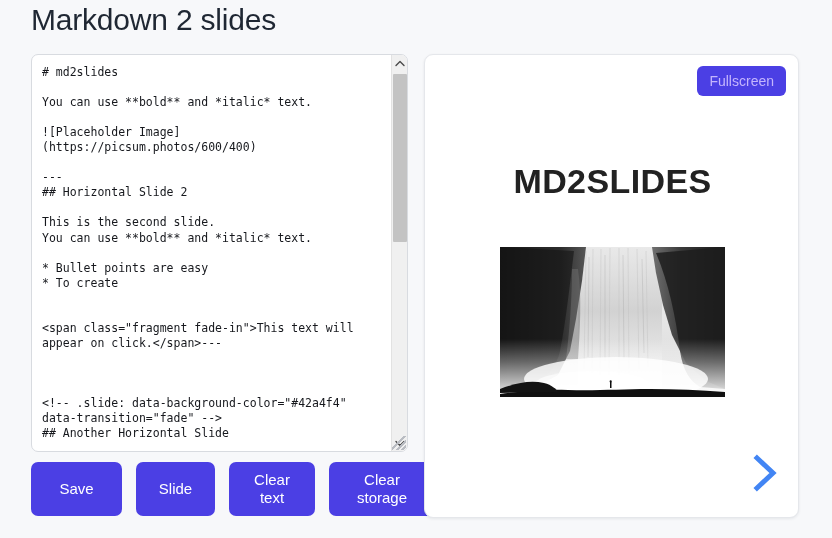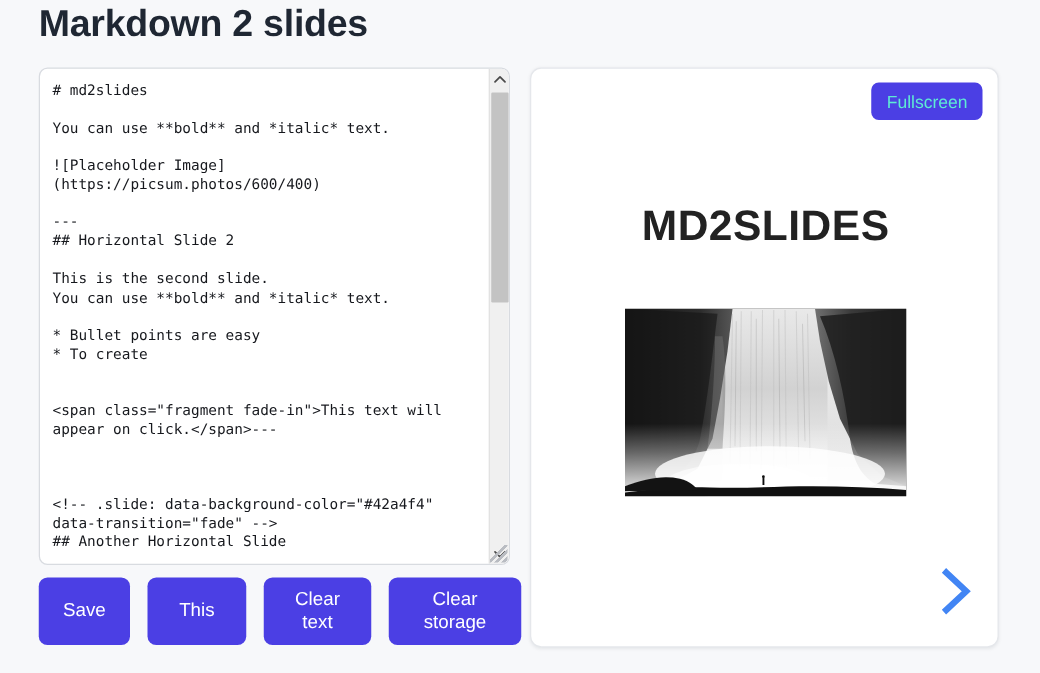--- a/index.html
+++ b/index.html
@@ -22,21 +22,21 @@
   }
 
   
   .page-title {
     position: absolute;
     left: 31px;
     top: 2px;
     margin: 0;
     font-size: 30px;
     line-height: 36px;
-    font-weight: bold;
+    font-weight: normal;
     color: #1f2733;
     letter-spacing: -0.2px;
     white-space: nowrap;
   }
 
   
   .editor-pane {
     position: absolute;
     left: 31px;
     top: 54px;
@@ -141,21 +141,21 @@
     line-height: 18px;
     height: 54px;
     padding: 0 10px;
     cursor: pointer;
     display: flex;
     align-items: center;
     justify-content: center;
     text-align: center;
     white-space: pre-line;
   }
-  .btn.w-save { width: 73px; }
+  .btn.w-save { width: 91px; }
   .btn.w-load { width: 79px; }
   .btn.w-cleartext { width: 86px; }
   .btn.w-clearstorage { width: 106px; }
 
   
   .preview-card {
     position: absolute;
     left: 424px;
     top: 54px;
     width: 375px;
@@ -167,21 +167,21 @@
     overflow: hidden;
   }
 
   .fullscreen-btn {
     position: absolute;
     right: 12px;
     top: 11px;
     border: 0;
     border-radius: 6px;
     background: #4b3fe4;
-    color: #5eead4;
+    color: #c4b5fd;
     font-family: "Liberation Sans", sans-serif;
     font-size: 14px;
     line-height: 17px;
     height: 30px;
     padding: 0 12px;
     cursor: pointer;
   }
 
   .slide {
     position: absolute;
@@ -298,21 +298,21 @@
           </svg>
         </div>
       </div>
 
       <div class="resize-grip"></div>
     </div>
   </div>
 
   <div class="button-row">
     <button class="btn w-save">Save</button>
-    <button class="btn w-load">This</button>
+    <button class="btn w-load">Slide</button>
     <button class="btn w-cleartext">Clear
 text</button>
     <button class="btn w-clearstorage">Clear
 storage</button>
   </div>
 
   <div class="preview-card">
 
     <button class="fullscreen-btn">Fullscreen</button>
 

